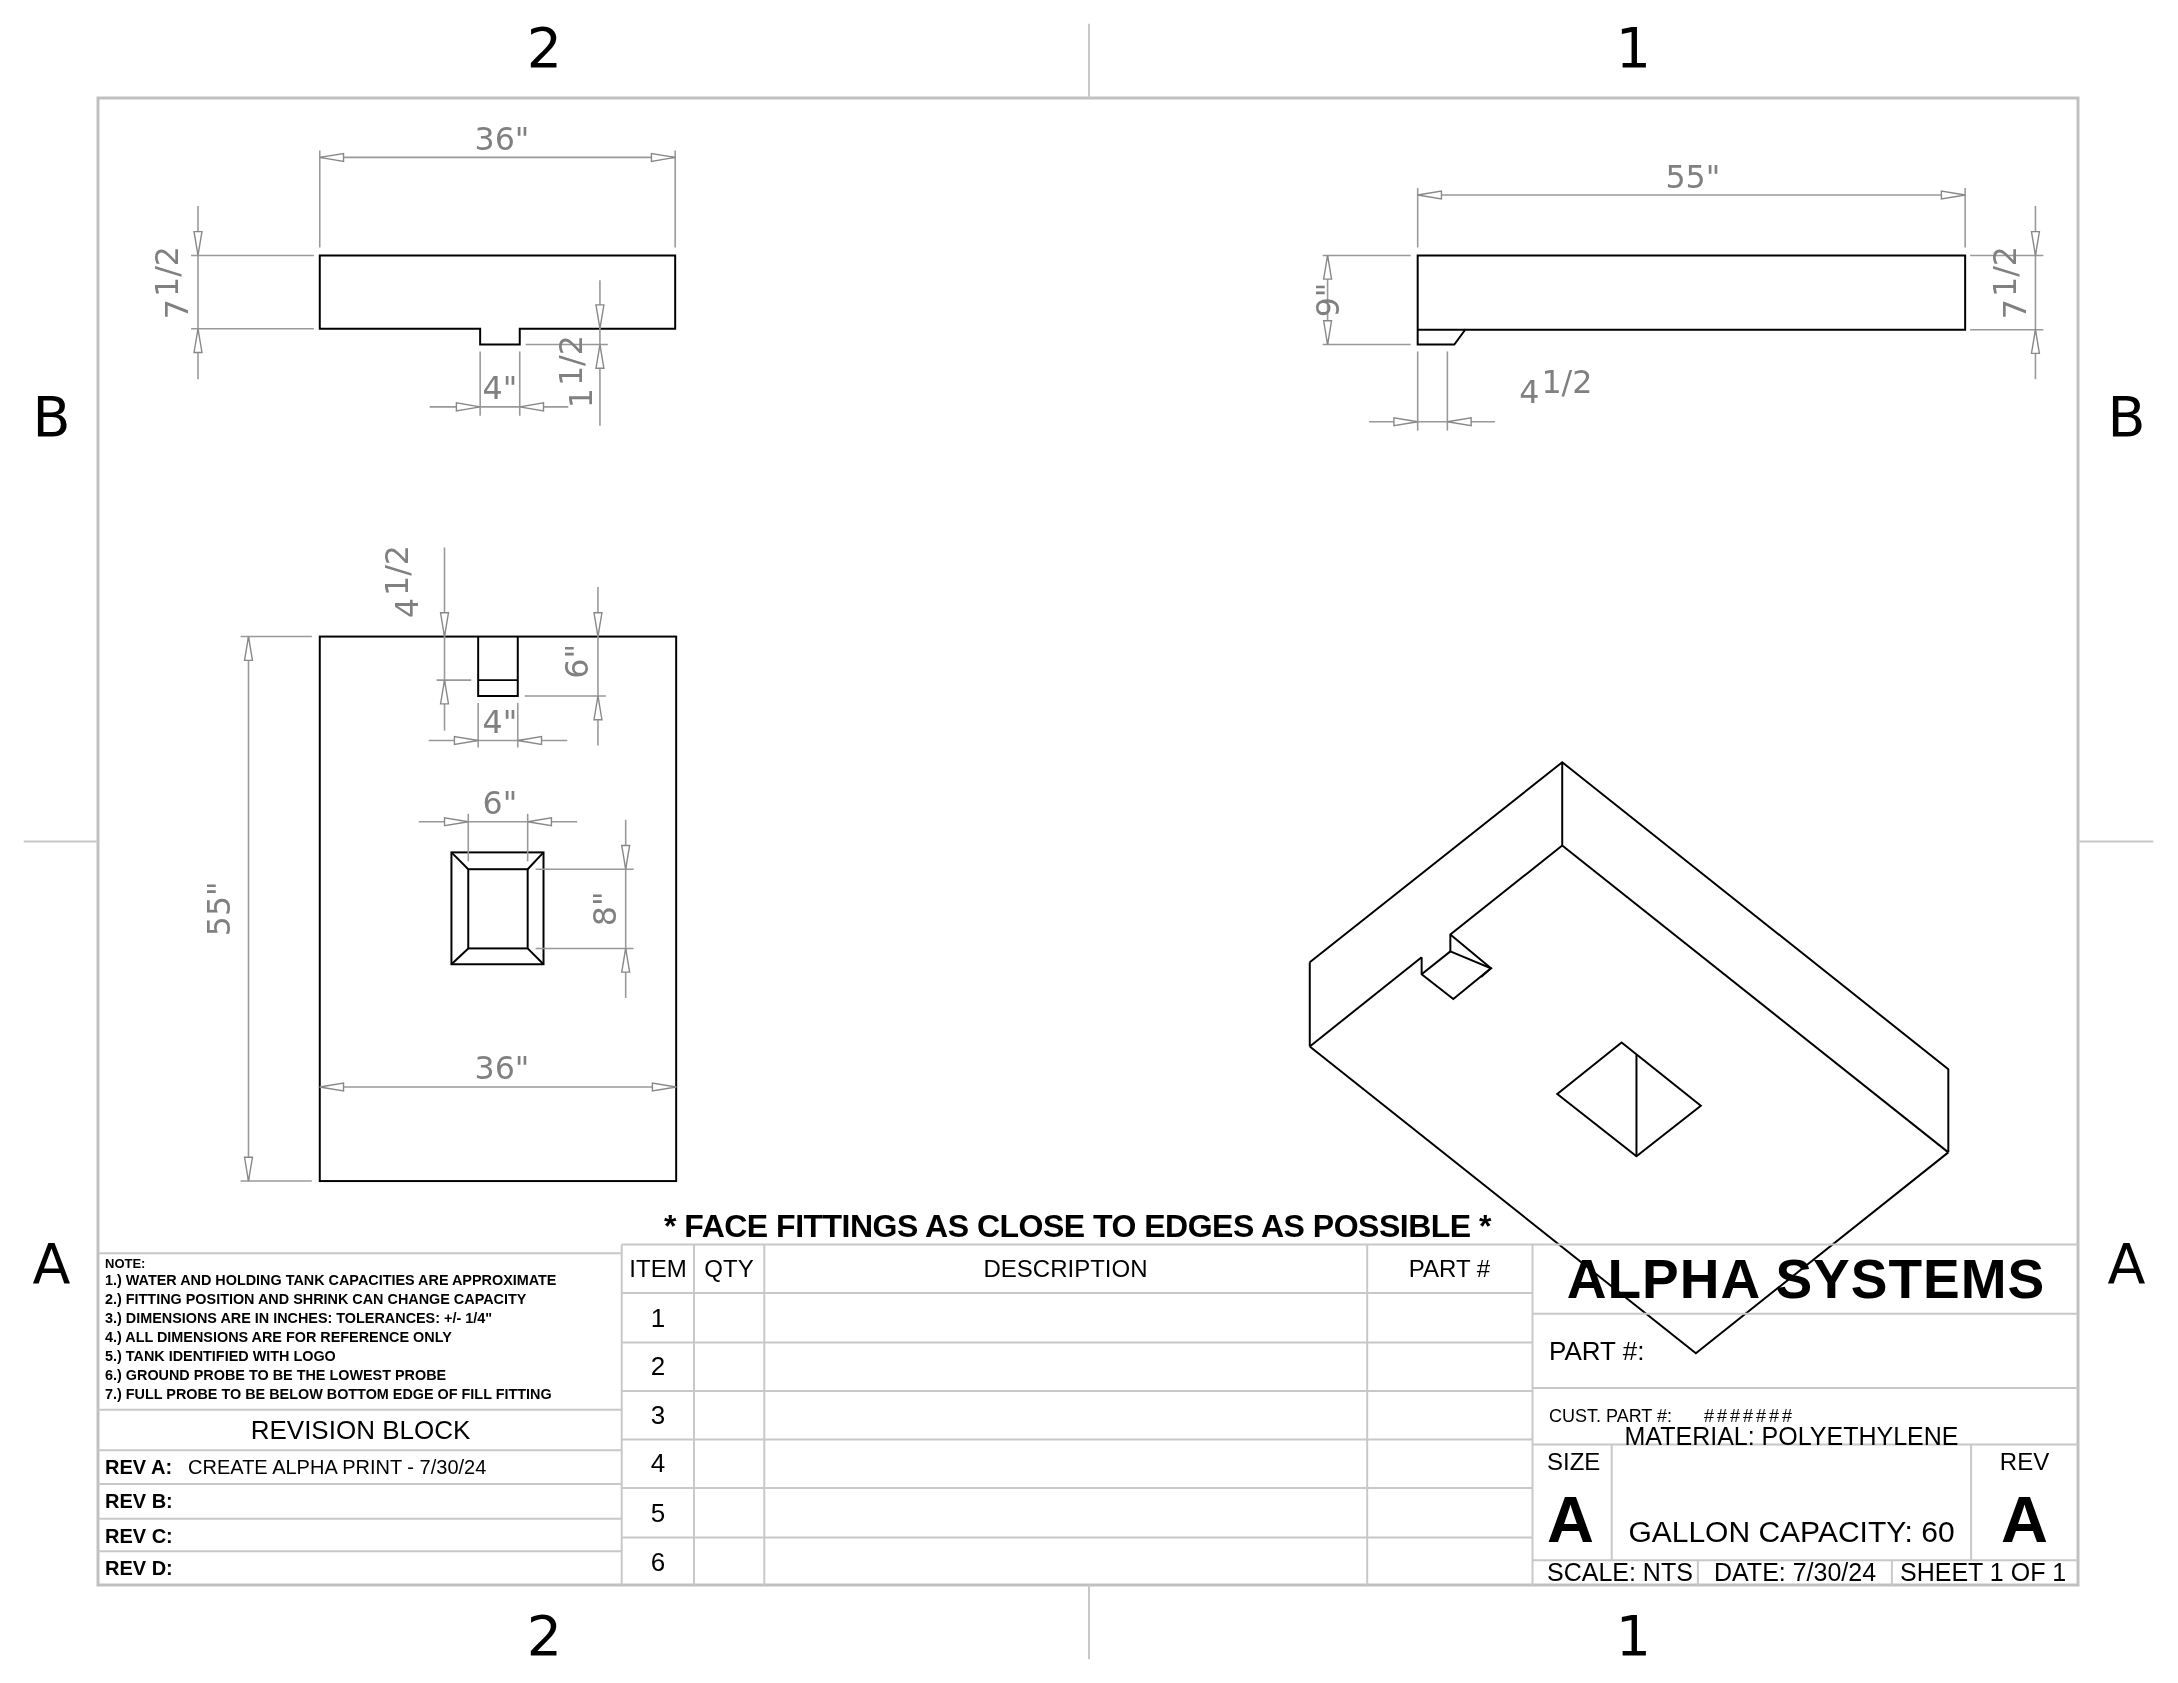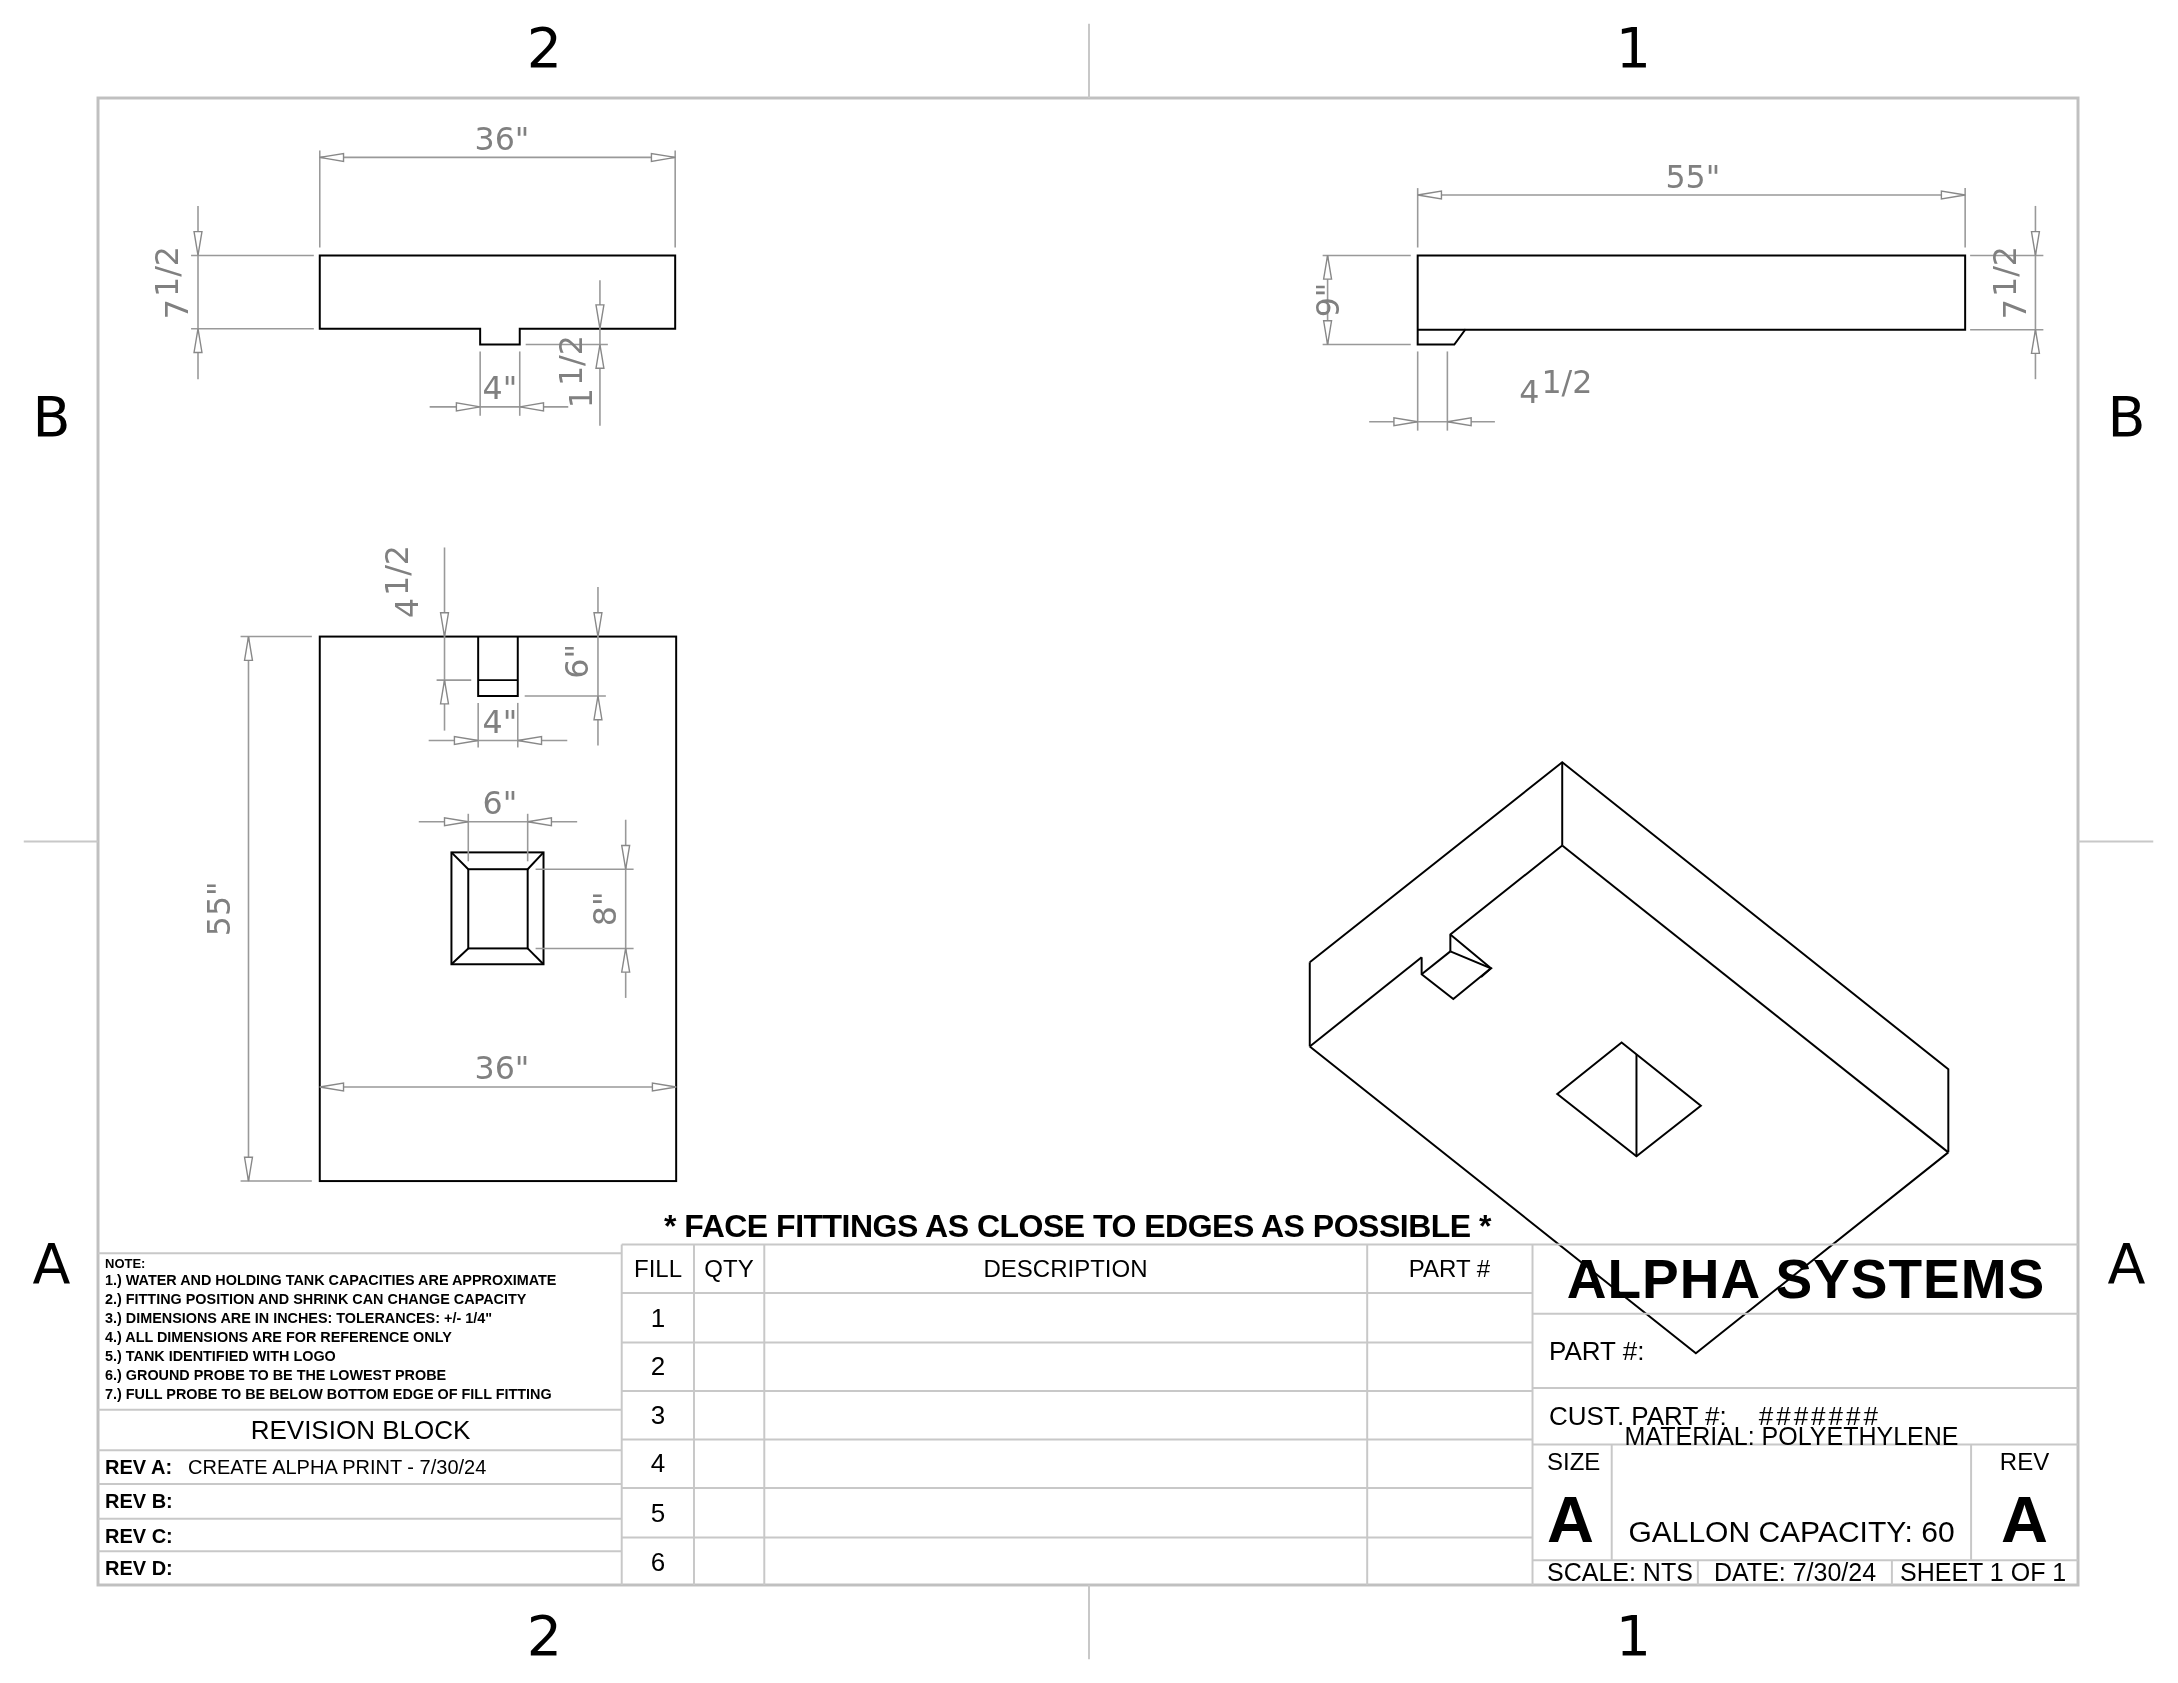--- a/index.html
+++ b/index.html
@@ -25,21 +25,21 @@
   .revrow .k { font-weight:bold; margin-right:16px; }
   .banner { left:622px; top:1206px; width:911px; height:40px; font-size:32px; font-weight:bold;
             display:flex; align-items:center; justify-content:center; letter-spacing:-0.5px; }
   .th { font-size:24px; display:flex; align-items:center; justify-content:center; }
   .td { font-size:26px; display:flex; align-items:center; justify-content:center; }
   .company { left:1533px; top:1244px; width:546px; height:69px; font-size:55px; font-weight:bold;
              display:flex; align-items:center; justify-content:center; letter-spacing:1px; }
   .partrow { left:1533px; top:1314px; width:546px; height:74px; display:flex; align-items:center; padding-left:16px; }
   .partrow .lbl { font-size:26px; margin-right:16px; }
   .partrow .val { font-size:65px; font-weight:bold; }
-  .custrow { left:1533px; top:1388px; width:546px; height:56px; display:flex; align-items:center; padding-left:16px; font-size:26px; white-space:pre; }
+  .custrow { left:1533px; top:1388px; width:546px; height:56px; display:flex; align-items:center; padding-left:16px; font-size:18px; white-space:pre; }
   .custrow .val { margin-left:32px; letter-spacing:3px; }
   .sizecell { left:1533px; top:1444px; width:79px; height:116px; }
   .sizecell .lbl { position:absolute; left:14px; top:4px; font-size:24px; }
   .sizecell .val { position:absolute; left:14px; top:38px; font-size:65px; font-weight:bold; }
   .matcell { left:1612px; top:1412px; width:359px; height:116px; }
   .matcell .m { position:absolute; left:0; right:0; top:10px; text-align:center; font-size:25px; }
   .matcell .g { position:absolute; left:0; right:0; top:67px; text-align:center; font-size:30px;margin-top:36px; }
   .revcell { left:1971px; top:1444px; width:107px; height:116px; }
   .revcell .lbl { position:absolute; left:0; right:0; top:4px; text-align:center; font-size:24px; }
   .revcell .val { position:absolute; left:0; right:0; top:38px; text-align:center; font-size:65px; font-weight:bold; }
@@ -287,21 +287,21 @@
 </div>
 <div class="abs revrow" style="top:1519px">
   <span class="k">REV C:</span>
   <span></span>
 </div>
 <div class="abs revrow" style="top:1551px">
   <span class="k">REV D:</span>
   <span></span>
 </div>
 
-<div class="abs th" style="left:622px;top:1244px;width:72px;height:49px">FILL</div>
+<div class="abs th" style="left:622px;top:1244px;width:72px;height:49px">ITEM</div>
 <div class="abs th" style="left:694px;top:1244px;width:70px;height:49px">QTY</div>
 <div class="abs th" style="left:764px;top:1244px;width:603px;height:49px">DESCRIPTION</div>
 <div class="abs th" style="left:1367px;top:1244px;width:165px;height:49px">PART #</div>
 
 <div class="abs td" style="left:622px;top:1293px;width:72px;height:50px">1</div>
 <div class="abs td" style="left:622px;top:1342px;width:72px;height:49px">2</div>
 <div class="abs td" style="left:622px;top:1391px;width:72px;height:49px">3</div>
 <div class="abs td" style="left:622px;top:1439px;width:72px;height:49px">4</div>
 <div class="abs td" style="left:622px;top:1488px;width:72px;height:50px">5</div>
 <div class="abs td" style="left:622px;top:1538px;width:72px;height:48px">6</div>

